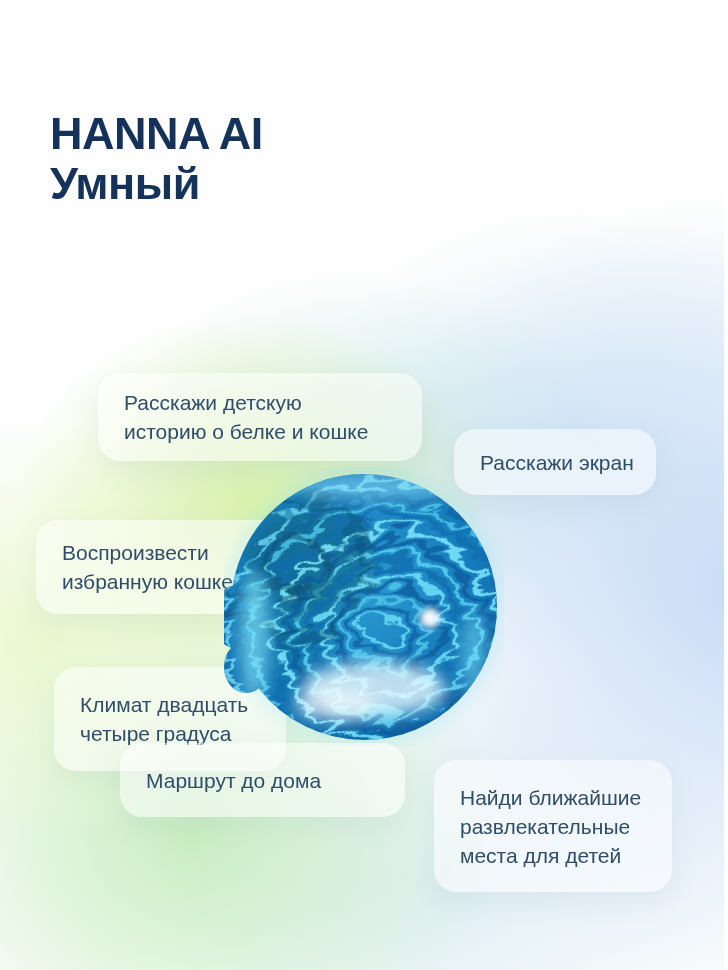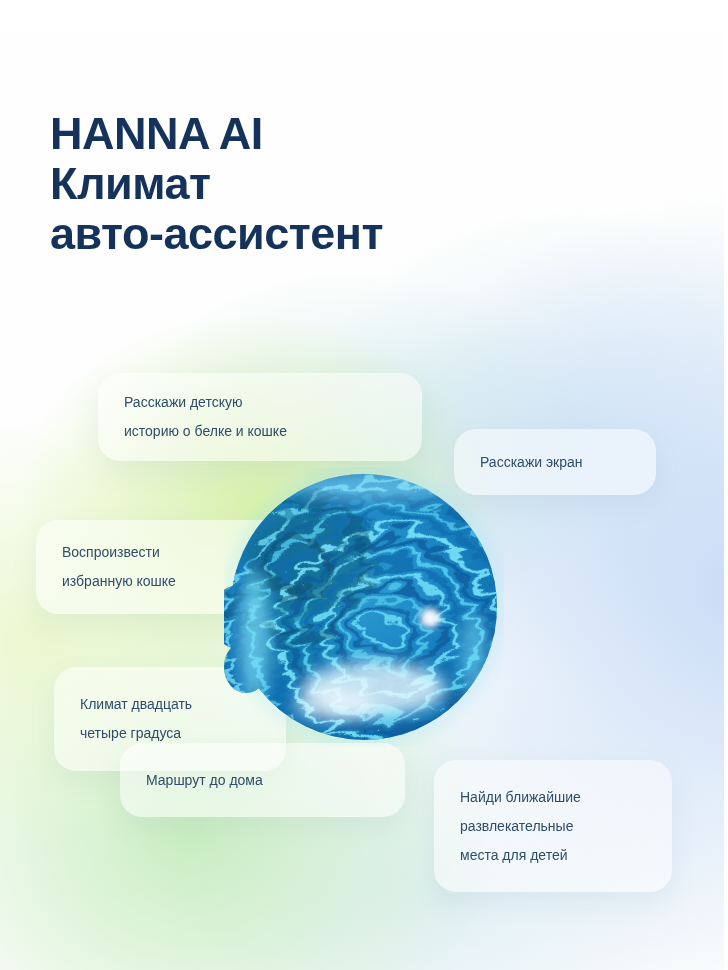--- a/index.html
+++ b/index.html
@@ -26,36 +26,35 @@
   }
   .chip{
     position:absolute;
     background:rgba(255,255,255,0.52);
     border-radius:22px;
     box-shadow:0 10px 26px rgba(110,145,165,0.10);
     display:flex;align-items:center;
     padding:0 22px 0 26px;box-sizing:border-box;
   }
   .chip-text{
-    color:#2f4d68;font-size:14px;line-height:29px;
+    color:#2f4d68;font-size:21px;line-height:29px;
     white-space:pre-line;
   }
   .z-under{z-index:1;}
   .orb{position:absolute;left:224px;top:434px;width:280px;height:280px;z-index:2;}
   .z-over{z-index:3;}
 </style>
 </head>
 <body>
 
 <div class="canvas">
 
   <div class="title">
     <div>HANNA AI</div>
-    <div>Климат</div>
-    <div>авто-ассистент</div>
+    <div>Умный</div>
   </div>
 
   <div class="chip z-under" style="left:36px;top:487px;width:250px;height:94px;">
     <span class="chip-text">Воспроизвести
 избранную кошке</span>
   </div>
 
   <div class="chip z-under" style="left:54px;top:634px;width:232px;height:104px;">
     <span class="chip-text">Климат двадцать
 четыре градуса</span>

